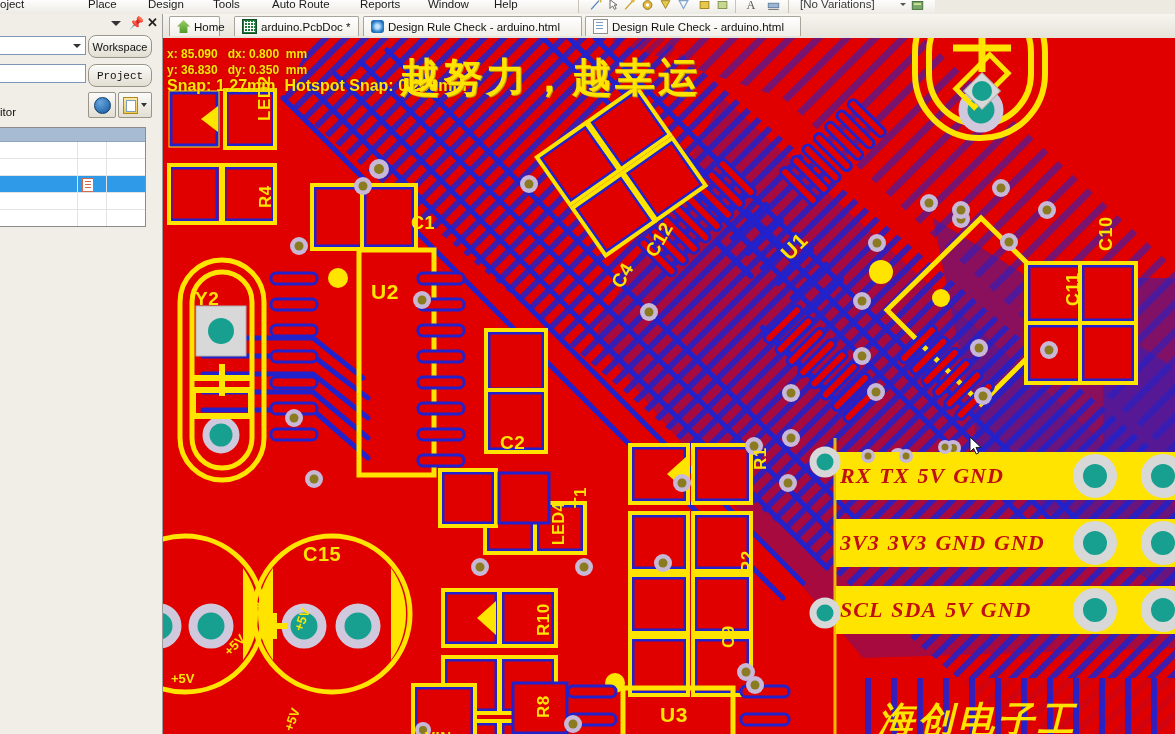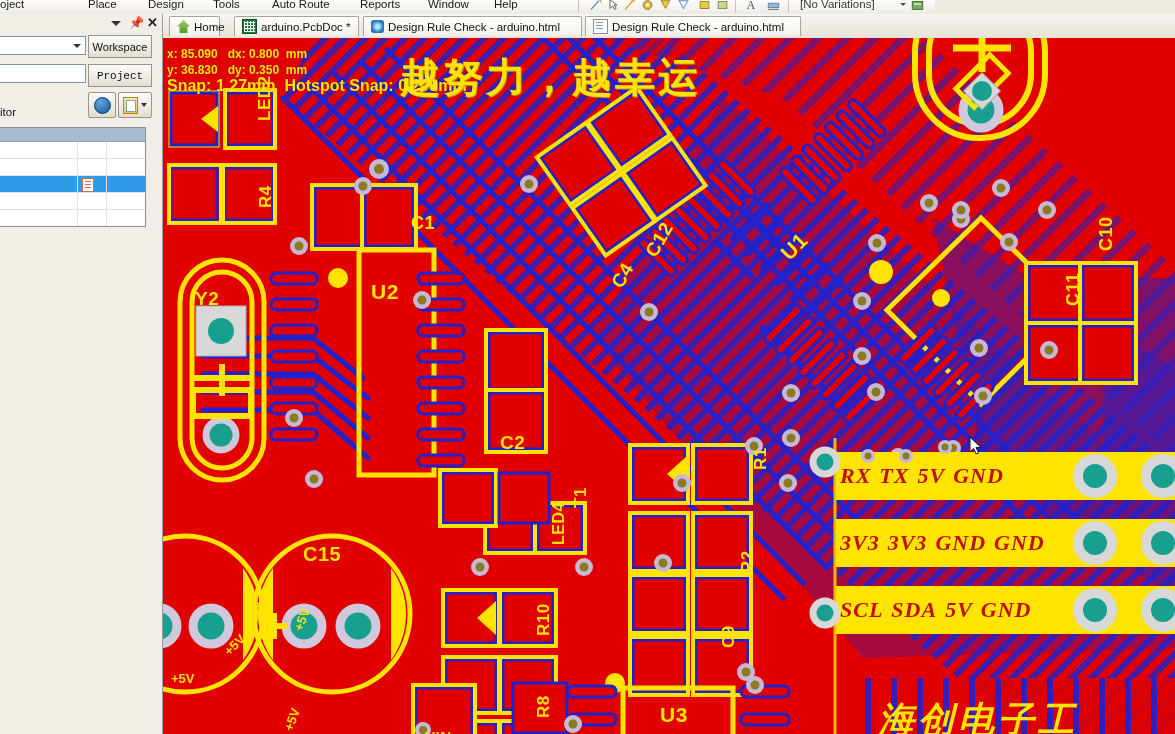--- a/index.html
+++ b/index.html
@@ -50,21 +50,21 @@
   }
   .combo-arrow{position:absolute;right:4px;top:7px;width:0;height:0;border-left:4px solid transparent;border-right:4px solid transparent;border-top:4px solid #333;}
   .row-combo2{
     position:absolute;left:-62px;top:50px;width:148px;height:19px;
     background:#fff;border:1px solid #7d96b5;box-sizing:border-box;
   }
   .editor-label{position:absolute;left:-14px;top:92px;font-size:11.5px;color:#111;}
 
   .btn3d{
     position:absolute;background:linear-gradient(#fbfbfa,#e2ded2);
-    border:1px solid #9a9589;border-radius:0;
+    border:1px solid #9a9589;border-radius:8px;
     font-size:11px;color:#111;display:flex;align-items:center;justify-content:center;
     cursor:pointer;box-shadow:inset 0 1px 0 #fff;
   }
   #btn-workspace{left:88px;top:21px;width:62px;height:21px;}
   #btn-project{left:88px;top:50px;width:62px;height:21px;font-family:Liberation Mono, monospace;}
 
   .iconbtn{
     position:absolute;background:linear-gradient(#fbfbfa,#e2ded2);
     border:1px solid #9a9589;border-radius:2px;cursor:pointer;
     display:flex;align-items:center;justify-content:center;

